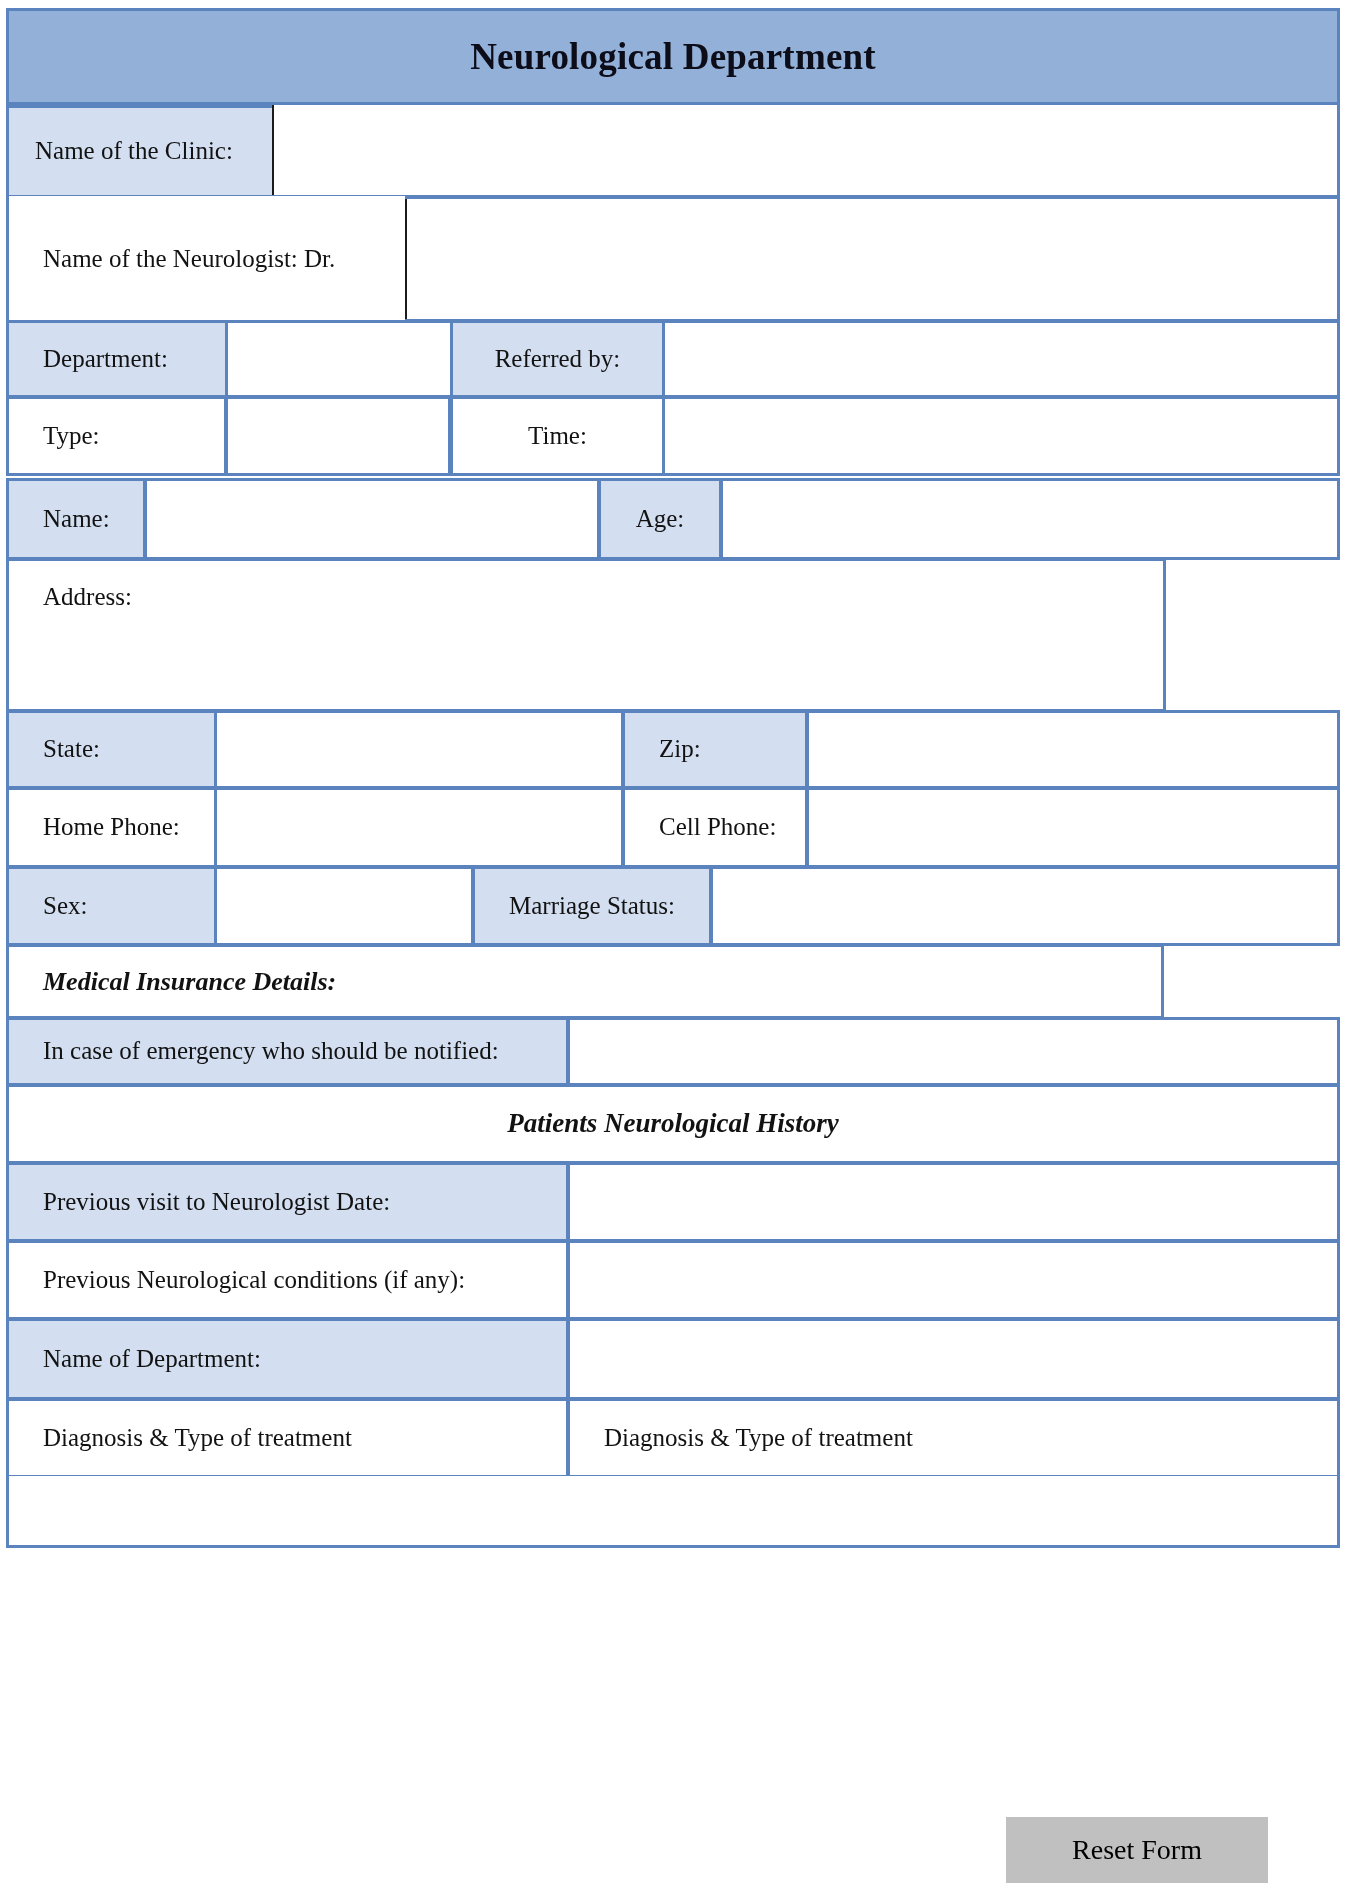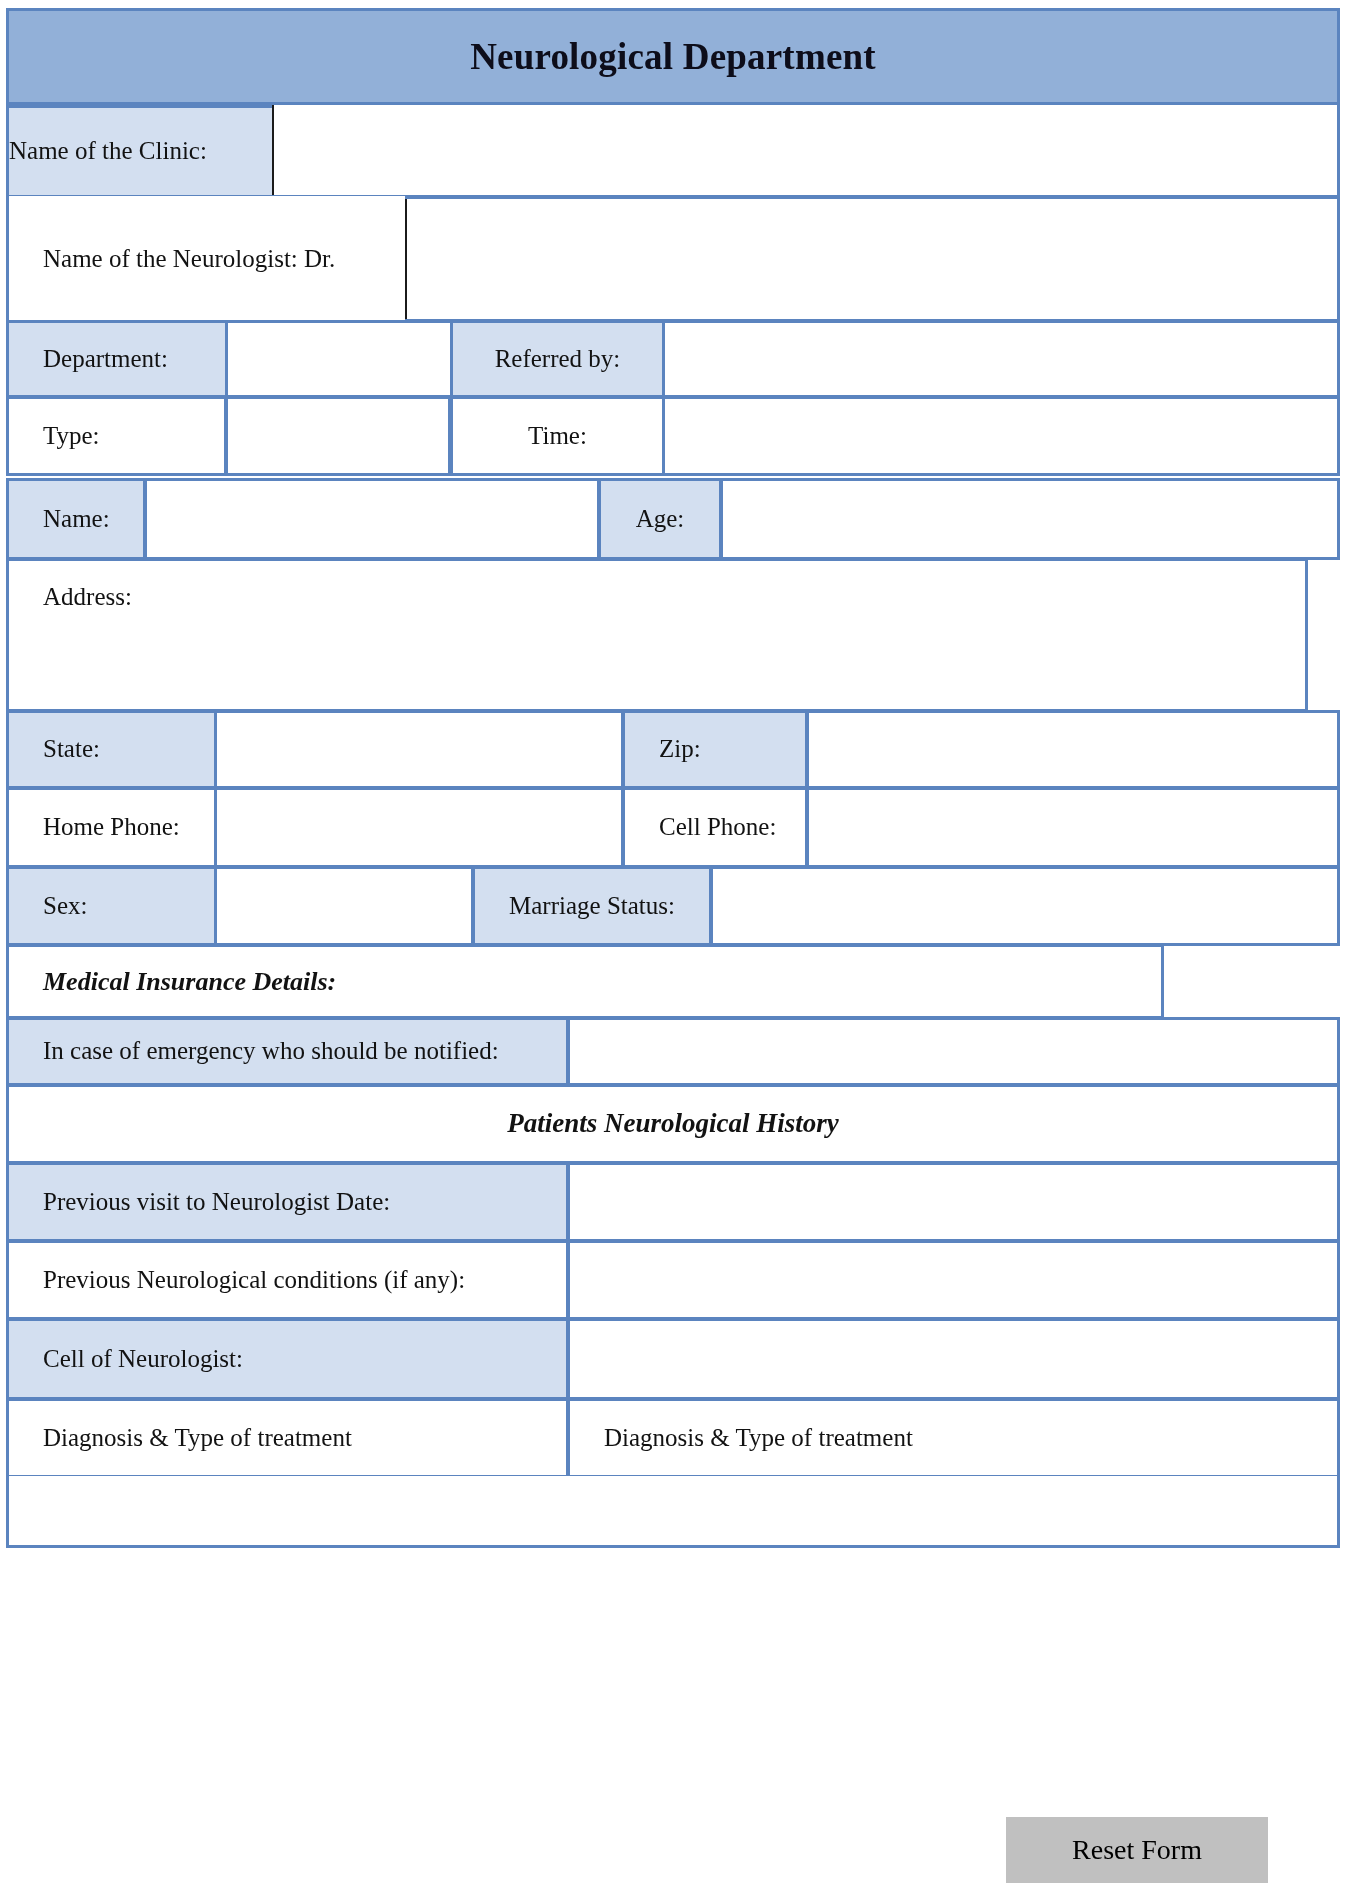--- a/index.html
+++ b/index.html
@@ -52,21 +52,21 @@
     font-size: 25px;
     line-height: 1.15;
     color: #121212;
   }
   .cell.fill-blue   { background: #d3dff0; }
   .cell.fill-white  { background: #ffffff; }
 
   .bd      { border: 3px solid #5b84bf; }
   .bd-thin { border: 2px solid #1b1b1b; }
 
-  .pad-l   { }
+  .pad-l   { padding-left: 26px; }
   .pad-l2  { padding-left: 34px; }
 
   .center  { justify-content: center; }
   .top     { align-items: flex-start; padding-top: 22px; }
 
   .ital-bold {
     font-style: italic;
     font-weight: bold;
     font-size: 26px;
   }
@@ -153,21 +153,21 @@
   <div class="cell fill-white bd" style="left:144px; top:478px; width:456px; height:82px;">
     <span class="pad-l"></span>
   </div>
   <div class="cell fill-blue bd center" style="left:598px; top:478px; width:124px; height:82px;">
     <span>Age:</span>
   </div>
   <div class="cell fill-white bd" style="left:720px; top:478px; width:620px; height:82px;">
     <span class="pad-l"></span>
   </div>
 
-  <div class="cell fill-white bd top pad-l2" style="left:6px; top:558px; width:1302px; height:154px;">
+  <div class="cell fill-white bd top pad-l2" style="left:6px; top:558px; width:1160px; height:154px;">
     <span>Address:</span>
   </div>
 
   <div class="cell fill-blue bd pad-l2" style="left:6px; top:710px; width:211px; height:79px;">
     <span>State:</span>
   </div>
   <div class="cell fill-white bd" style="left:214px; top:710px; width:410px; height:79px;">
     <span class="pad-l"></span>
   </div>
   <div class="cell fill-blue bd pad-l2" style="left:622px; top:710px; width:186px; height:79px;">
@@ -226,21 +226,21 @@
   </div>
 
   <div class="cell fill-white bd pad-l2" style="left:6px; top:1240px; width:563px; height:80px;">
     <span>Previous Neurological conditions (if any):</span>
   </div>
   <div class="cell fill-white bd" style="left:567px; top:1240px; width:773px; height:80px;">
     <span class="pad-l"></span>
   </div>
 
   <div class="cell fill-blue bd pad-l2" style="left:6px; top:1318px; width:563px; height:82px;">
-    <span>Cell of Neurologist:</span>
+    <span>Name of Department:</span>
   </div>
   <div class="cell fill-white bd" style="left:567px; top:1318px; width:773px; height:82px;">
     <span class="pad-l"></span>
   </div>
 
   <div class="cell fill-white bd pad-l2" style="left:6px; top:1398px; width:563px; height:80px;">
     <span>Diagnosis &amp; Type of treatment</span>
   </div>
   <div class="cell fill-white bd pad-l2" style="left:567px; top:1398px; width:773px; height:80px;">
     <span>Diagnosis &amp; Type of treatment</span>

